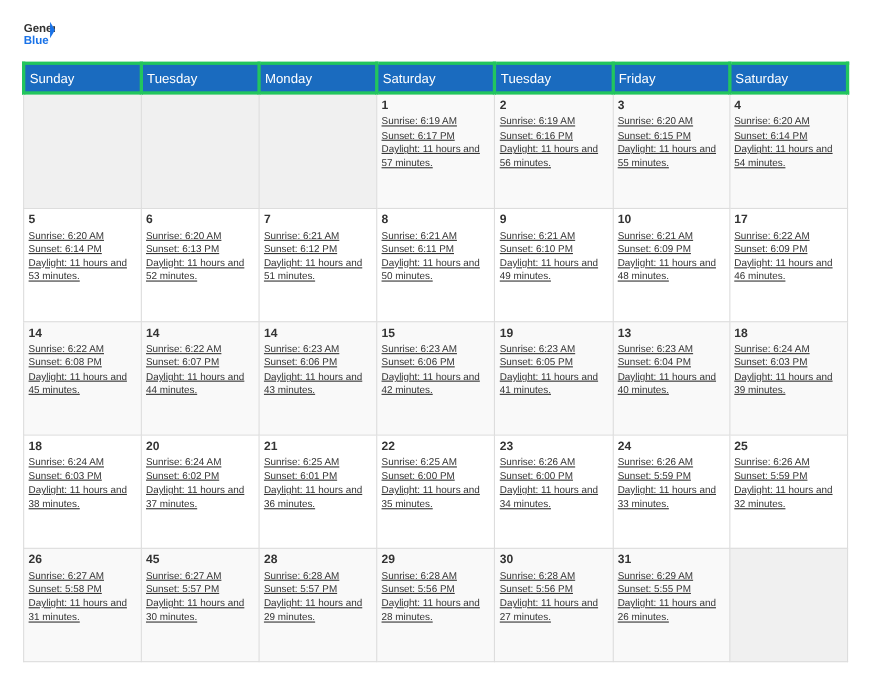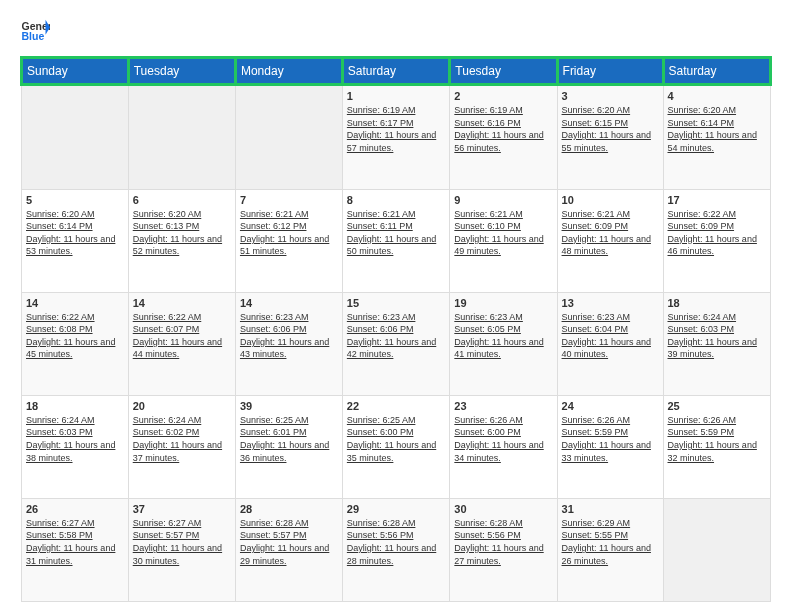--- a/index.html
+++ b/index.html
@@ -251,21 +251,21 @@
 Sunset: 6:03 PM
 Daylight: 11 hours and 38 minutes.</div>
           </td>
           <td>
             <span class="day-number">20</span>
             <div class="day-info" style="white-space: pre-line;">Sunrise: 6:24 AM
 Sunset: 6:02 PM
 Daylight: 11 hours and 37 minutes.</div>
           </td>
           <td>
-            <span class="day-number">39</span>
+            <span class="day-number">21</span>
             <div class="day-info" style="white-space: pre-line;">Sunrise: 6:25 AM
 Sunset: 6:01 PM
 Daylight: 11 hours and 36 minutes.</div>
           </td>
           <td>
             <span class="day-number">22</span>
             <div class="day-info" style="white-space: pre-line;">Sunrise: 6:25 AM
 Sunset: 6:00 PM
 Daylight: 11 hours and 35 minutes.</div>
           </td>
@@ -289,21 +289,21 @@
           </td>
         </tr>
         <tr>
           <td>
             <span class="day-number">26</span>
             <div class="day-info" style="white-space: pre-line;">Sunrise: 6:27 AM
 Sunset: 5:58 PM
 Daylight: 11 hours and 31 minutes.</div>
           </td>
           <td>
-            <span class="day-number">37</span>
+            <span class="day-number">45</span>
             <div class="day-info" style="white-space: pre-line;">Sunrise: 6:27 AM
 Sunset: 5:57 PM
 Daylight: 11 hours and 30 minutes.</div>
           </td>
           <td>
             <span class="day-number">28</span>
             <div class="day-info" style="white-space: pre-line;">Sunrise: 6:28 AM
 Sunset: 5:57 PM
 Daylight: 11 hours and 29 minutes.</div>
           </td>

